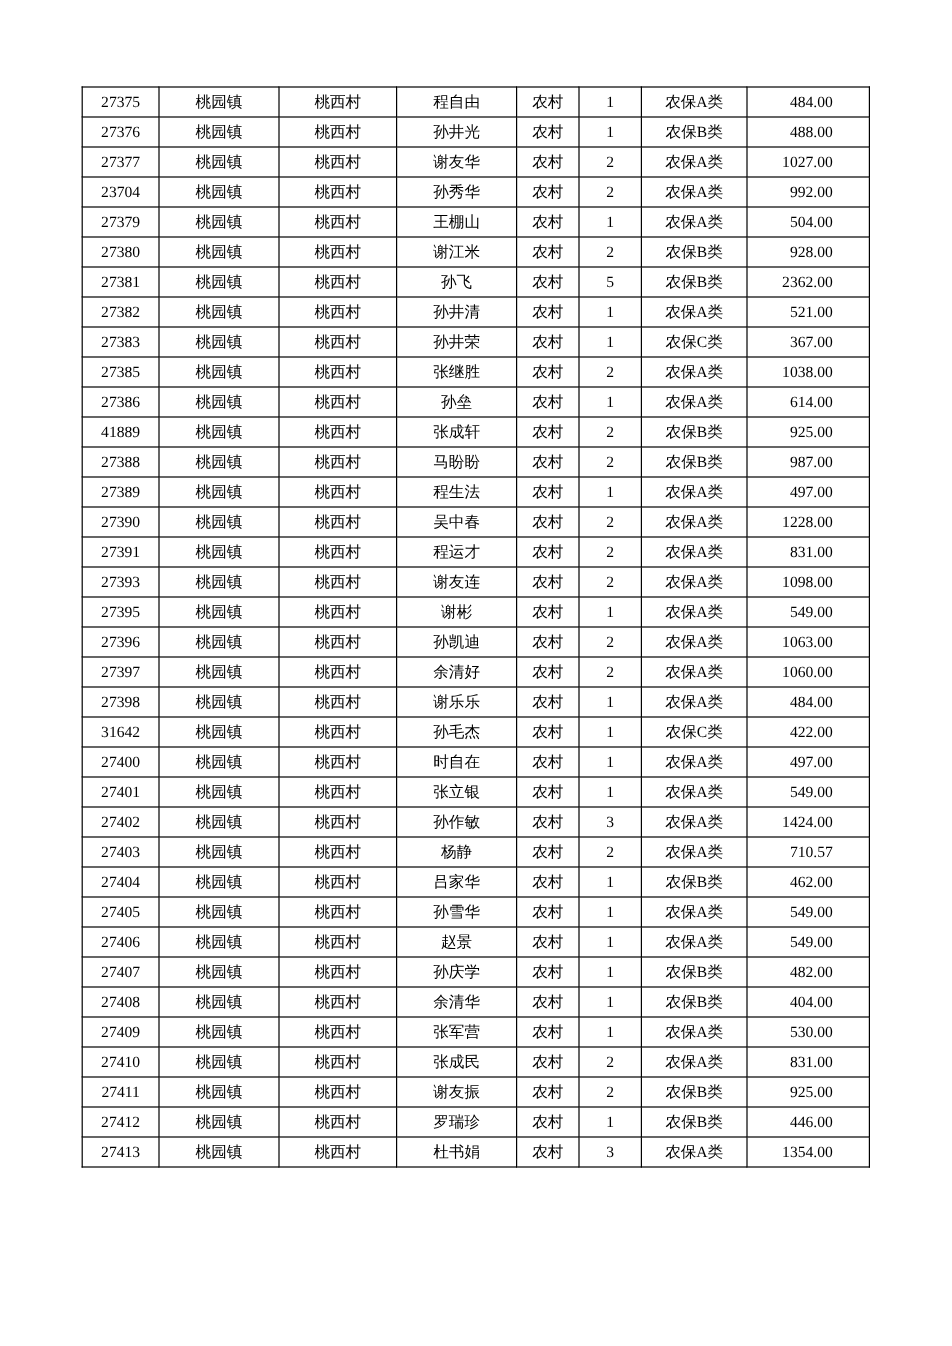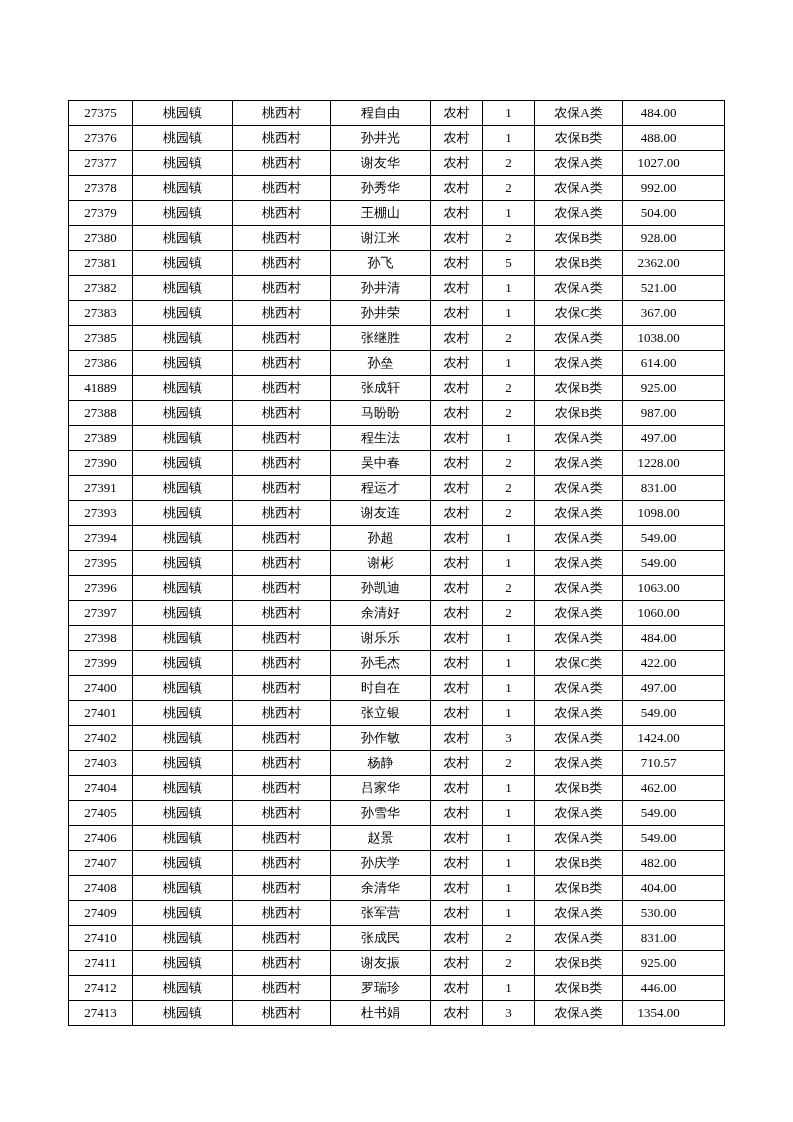--- a/index.html
+++ b/index.html
@@ -19,34 +19,33 @@
     height: 1122px;
     background: #ffffff;
     overflow: hidden;
   }
   table.roster {
     position: absolute;
     left: 68px;
     top: 72px;
     border-collapse: collapse;
     table-layout: fixed;
-    margin-top: 28px;
   }
   table.roster td {
     border: 1px solid #000000;
     height: 24px;
     padding: 0;
     font-size: 13px;
     line-height: 24px;
     text-align: center;
     white-space: nowrap;
     overflow: hidden;
   }
   table.roster td.amount {
-    text-align: center;
+    text-align: right;
     padding-right: 30px;
   }
   col.c-id       { width: 64px;  }
   col.c-town     { width: 100px; }
   col.c-village  { width: 98px;  }
   col.c-name     { width: 100px; }
   col.c-type     { width: 52px;  }
   col.c-count    { width: 52px;  }
   col.c-category { width: 88px;  }
   col.c-amount   { width: 102px; }
@@ -94,21 +93,21 @@
     <td>桃园镇</td>
     <td>桃西村</td>
     <td>谢友华</td>
     <td>农村</td>
     <td>2</td>
     <td>农保A类</td>
     <td class="amount">1027.00</td>
   </tr>
 
   <tr>
-    <td>27378</td>
+    <td>23704</td>
     <td>桃园镇</td>
     <td>桃西村</td>
     <td>孙秀华</td>
     <td>农村</td>
     <td>2</td>
     <td>农保A类</td>
     <td class="amount">992.00</td>
   </tr>
 
   <tr>
@@ -249,43 +248,33 @@
     <td>27393</td>
     <td>桃园镇</td>
     <td>桃西村</td>
     <td>谢友连</td>
     <td>农村</td>
     <td>2</td>
     <td>农保A类</td>
     <td class="amount">1098.00</td>
   </tr>
 
-  <tr>
-    <td>27394</td>
-    <td>桃园镇</td>
-    <td>桃西村</td>
-    <td>孙超</td>
+
+  <tr>
+    <td>27395</td>
+    <td>桃园镇</td>
+    <td>桃西村</td>
+    <td>谢彬</td>
     <td>农村</td>
     <td>1</td>
     <td>农保A类</td>
     <td class="amount">549.00</td>
   </tr>
 
   <tr>
-    <td>27395</td>
-    <td>桃园镇</td>
-    <td>桃西村</td>
-    <td>谢彬</td>
-    <td>农村</td>
-    <td>1</td>
-    <td>农保A类</td>
-    <td class="amount">549.00</td>
-  </tr>
-
-  <tr>
     <td>27396</td>
     <td>桃园镇</td>
     <td>桃西村</td>
     <td>孙凯迪</td>
     <td>农村</td>
     <td>2</td>
     <td>农保A类</td>
     <td class="amount">1063.00</td>
   </tr>
 
@@ -305,21 +294,21 @@
     <td>桃园镇</td>
     <td>桃西村</td>
     <td>谢乐乐</td>
     <td>农村</td>
     <td>1</td>
     <td>农保A类</td>
     <td class="amount">484.00</td>
   </tr>
 
   <tr>
-    <td>27399</td>
+    <td>31642</td>
     <td>桃园镇</td>
     <td>桃西村</td>
     <td>孙毛杰</td>
     <td>农村</td>
     <td>1</td>
     <td>农保C类</td>
     <td class="amount">422.00</td>
   </tr>
 
   <tr>

